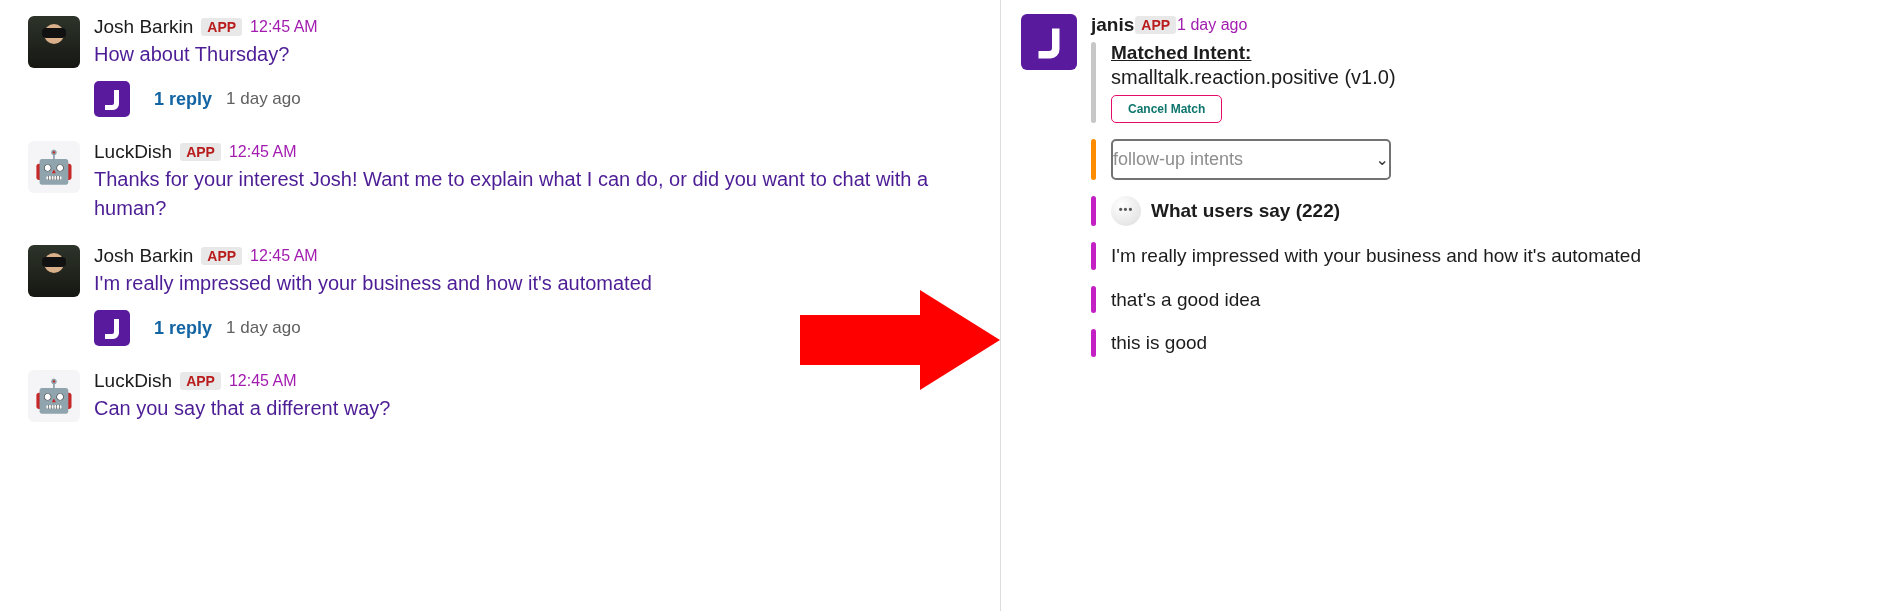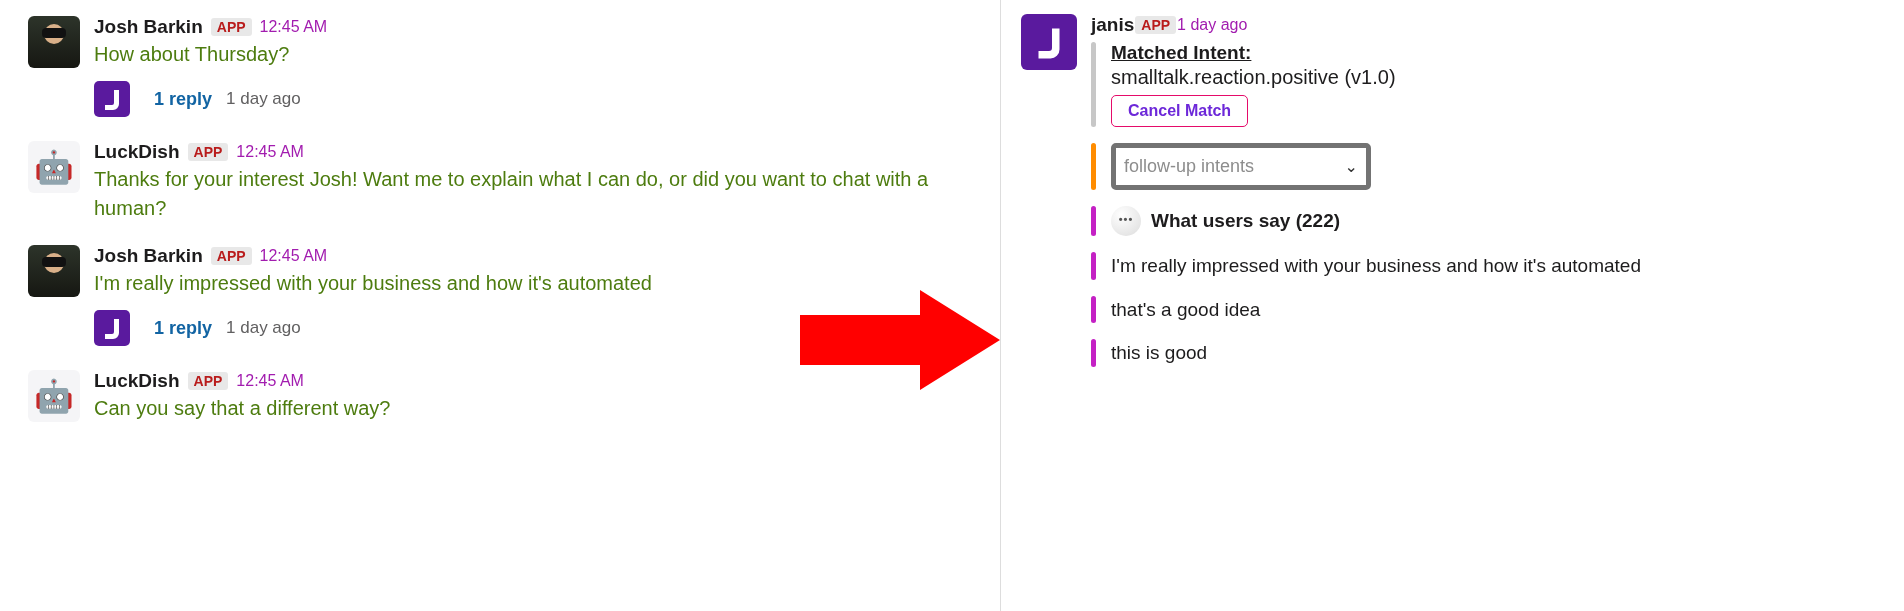--- a/index.html
+++ b/index.html
@@ -75,31 +75,31 @@
     z-index:2;
   }
   .avatar.luckdish {
     background:#f5f5f7;
     font-size:32px;
     text-align:center;
     line-height:52px;
   }
   .msg-body { flex:1; min-width:0; }
   .msg-header { display:flex; align-items:center; gap:8px; margin-bottom:2px;}
-  .name { font-weight:700; font-size:19px; }
+  .name { font-weight:400; font-size:19px; }
   .app-badge {
     background:#e8e8e8;
     color:#b91c1c;
     font-size:14px;
     font-weight:700;
     padding:1px 6px;
     border-radius:3px;
   }
   .time { color:#a21caf; font-size:16px; }
-  .text { font-size:20px; line-height:1.45; color:#4d7c0f; }
+  .text { font-size:20px; line-height:1.45; color:#4c1d95; }
   .reply-row {
     display:flex;
     align-items:center;
     gap:14px;
     padding: 10px 0 18px 66px;
   }
   .reply-link { color:#1264a3; font-weight:700; font-size:18px; }
   .reply-time { color:#616061; font-size:17px; }
 
   
@@ -118,33 +118,33 @@
     width:5px;
     border-radius:4px;
   }
   .bar.gray { background:#c7c7c7; }
   .bar.orange { background:#ff8c00; }
   .bar.magenta { background:#c421c4; }
   .att-title { font-weight:900; font-size:19px; margin-bottom:2px;text-decoration:underline;}
   .att-sub { font-size:20px; margin-bottom:6px; }
   .btn {
     border:1px solid #e50b6a;
-    color:#6d28d9;
+    color:#0f766e;
     background:#fff;
     font-weight:700;
-    font-size:16px;
+    font-size:12px;
     padding:6px 16px;
     border-radius:5px;
     cursor:pointer;
   }
   .select {
-    border:5px solid #737373;
+    border:2px solid #737373;
     border-radius:5px;
-    padding:8px 8px;
-    width:260px;
+    padding:8px 0;
+    width:280px;
     color:#8d8d8d;
     font-size:18px;
     display:flex;
     justify-content:space-between;
     align-items:center;
     background:#fff;
   }
   .chev { font-size:16px; color:#333; }
   .section {
     position:relative;

